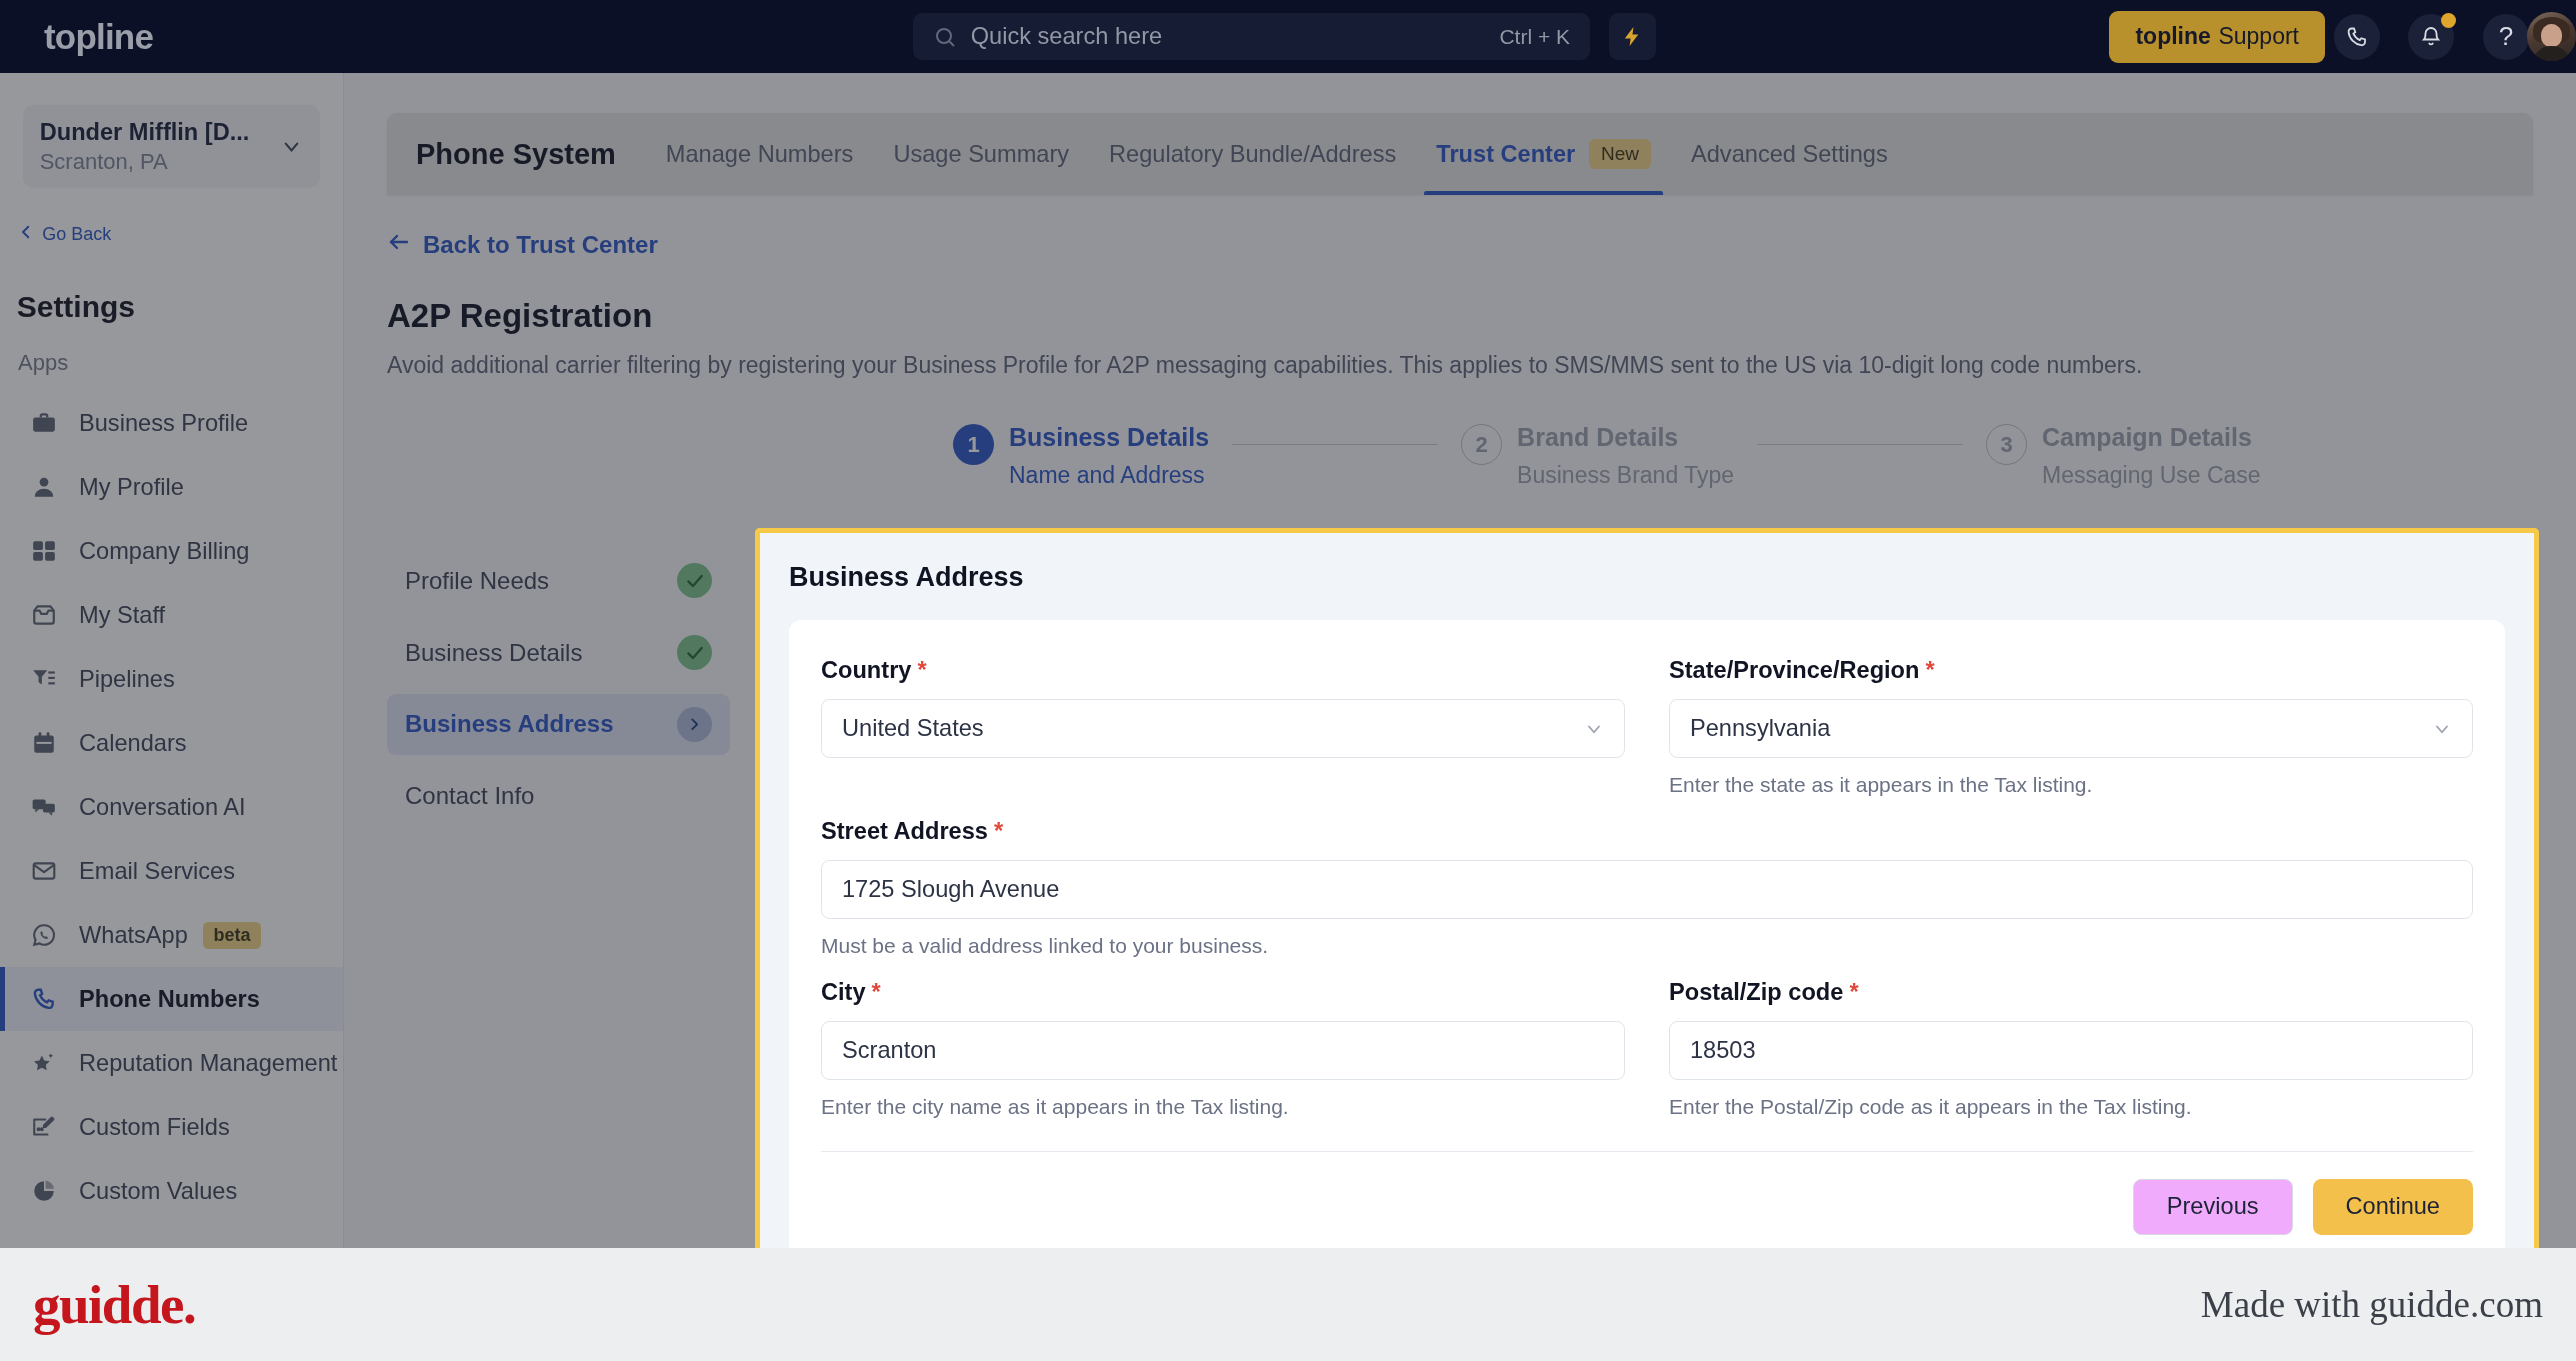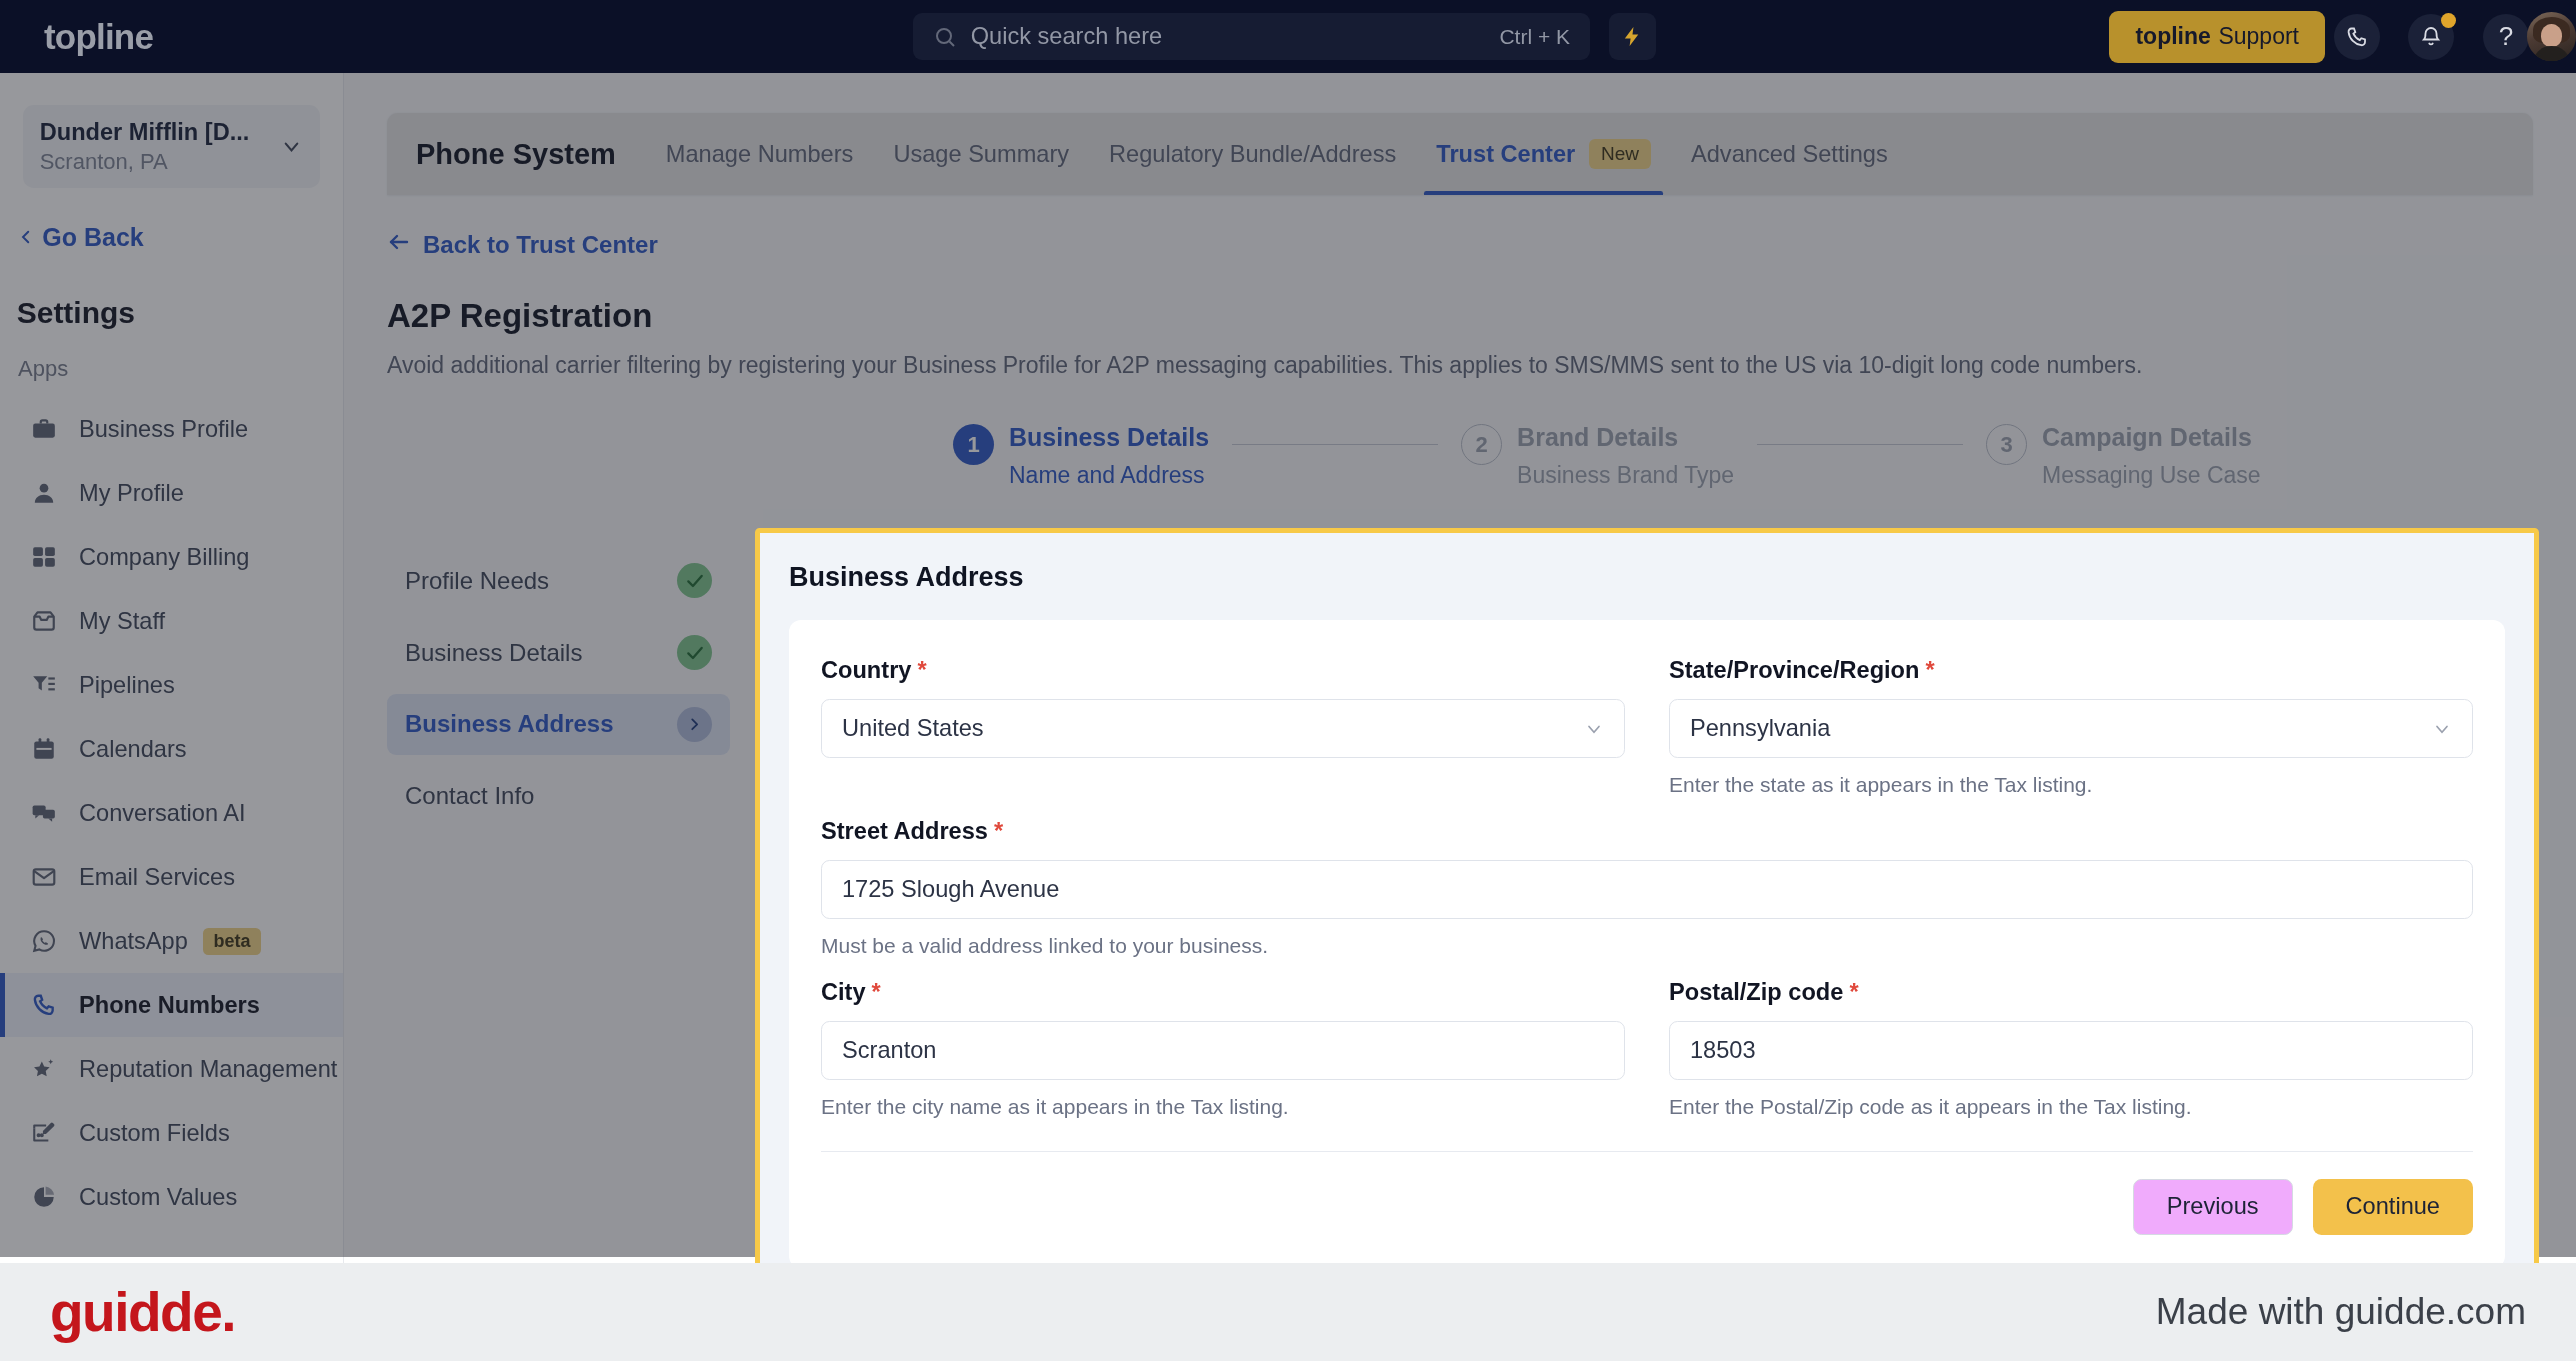--- a/index.html
+++ b/index.html
@@ -80,21 +80,21 @@
   .org-pill {
     margin: 32px 23px 0 23px; padding: 13.7px 16.7px; border-radius: 10.7px;
     background: #f2f4f8; display: flex; align-items: center;
   }
   .org-text { flex: 1; min-width: 0; }
   .org-name { font-size: 23.6px; font-weight: 700; color: #17203a; white-space: nowrap; overflow: hidden; }
   .org-sub { font-size: 22px; color: #7b8294; margin-top: 3px; }
   .chev-down { width: 23px; height: 23px; flex: 0 0 23px; }
   .go-back {
     margin: 35px 0 0 16.7px; display: flex; align-items: center;
-    font-size: 25px; color: #2b56c4; font-weight: 700;
+    font-size: 18px; color: #2b56c4; font-weight: 400;
   }
   .go-back svg { width: 18px; height: 18px; margin-right: 7.6px; }
   .settings-title { margin: 44px 0 0 16.7px; font-size: 30px; font-weight: 700; color: #111523; }
   .apps-label { margin: 26px 0 0 18px; font-size: 22px; color: #757c8c; }
   .nav-list { margin-top: 15px; }
   .nav-item {
     display: flex; align-items: center; height: 64px; padding-left: 29px;
     position: relative;
   }
   .nav-item .ni-icon { width: 30px; flex: 0 0 30px; display: flex; align-items: center; justify-content: center; }
@@ -231,23 +231,23 @@
   .btn-cont { background: #f3c14b; color: #1d2336; }
 
   
   .dim {
     position: absolute; top: 73px; left: 0; width: 2576px; height: 1184px;
     background: rgba(33,36,44,0.47); z-index: 35; pointer-events: none;
   }
 
   
   .footer {
-    position: absolute; left: 0; bottom: 0; width: 2576px; height: 98px;
+    position: absolute; left: 0; bottom: 0; width: 2576px; height: 113px;
     background: #eceef0; display: flex; align-items: center;
-    justify-content: space-between; padding: 0 50px; z-index: 60;
+    justify-content: space-between; padding: 0 33px; z-index: 60; font-family: Liberation Serif, serif;
   }
   .guidde-logo { font-size: 55px; font-weight: 700; color: #c4161c; letter-spacing: -1.5px; }
   .guidde-made { font-size: 37px; color: #3b4049; }
 </style>
 </head>
 <body>
 
 <div class="app">
 
   <div class="topbar">

